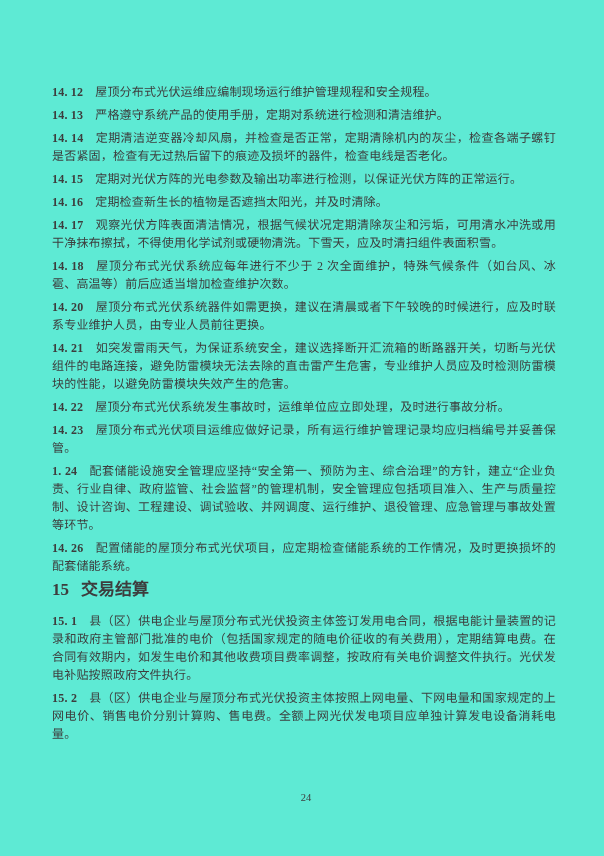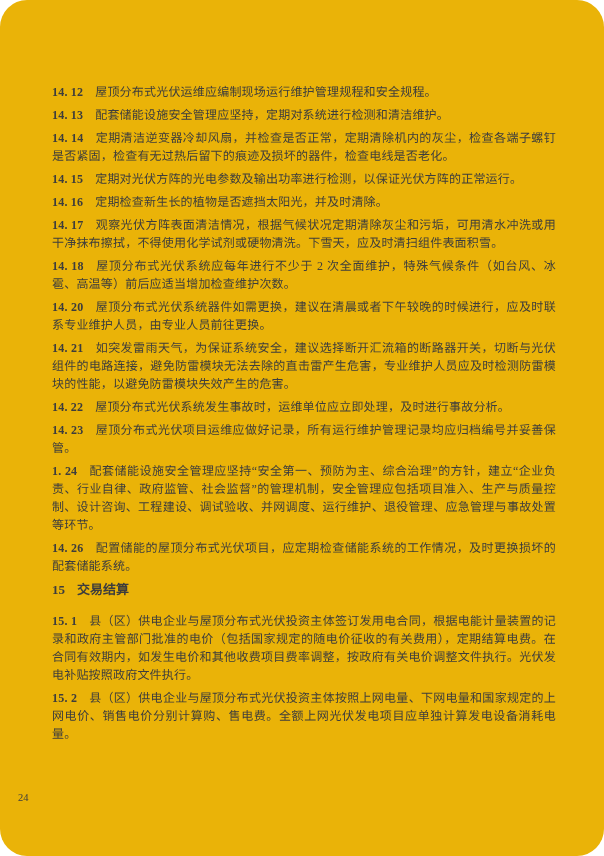--- a/index.html
+++ b/index.html
@@ -11,67 +11,66 @@
     width: 604px;
     height: 856px;
     position: relative;
     overflow: hidden;
     font-family: "Liberation Serif", "DejaVu Serif", serif;
   }
   .page {
     box-sizing: border-box;
     width: 604px;
     height: 856px;
-    background: #eab308;
+    background: #5eead4;
     padding: 83px 48px 0 52px;
     position: relative;
-    border-radius: 27px;
   }
   .clause {
     margin: 0 0 5px 0;
     font-size: 12px;
     line-height: 18px;
     color: #3d3d3d;
     text-align: justify;
     letter-spacing: 0.2px;
   }
   .clause .num {
     font-weight: bold;
     margin-right: 12px;
     white-space: nowrap;
   }
   .section-heading {
     margin: 6px 0 13px 0;
-    font-size: 13px;
+    font-size: 17px;
     line-height: 18px;
     color: #3d3d3d;
     font-weight: bold;
   }
   .section-heading .num {
     margin-right: 12px;
     white-space: nowrap;
   }
   .page-number {
     position: absolute;
     top: 792px;
-    left: 18px;
+    left: 8px;
     right: 0;
-    text-align: left;
+    text-align: center;
     font-size: 10.5px;
     color: #3d3d3d;
   }
 </style>
 </head>
 <body>
 
 <div class="page">
 
   <p class="clause"><span class="num">14. 12</span><span>屋顶分布式光伏运维应编制现场运行维护管理规程和安全规程。</span></p>
 
-  <p class="clause"><span class="num">14. 13</span><span>配套储能设施安全管理应坚持，定期对系统进行检测和清洁维护。</span></p>
+  <p class="clause"><span class="num">14. 13</span><span>严格遵守系统产品的使用手册，定期对系统进行检测和清洁维护。</span></p>
 
   <p class="clause"><span class="num">14. 14</span><span>定期清洁逆变器冷却风扇，并检查是否正常，定期清除机内的灰尘，检查各端子螺钉是否紧固，检查有无过热后留下的痕迹及损坏的器件，检查电线是否老化。</span></p>
 
   <p class="clause"><span class="num">14. 15</span><span>定期对光伏方阵的光电参数及输出功率进行检测，以保证光伏方阵的正常运行。</span></p>
 
   <p class="clause"><span class="num">14. 16</span><span>定期检查新生长的植物是否遮挡太阳光，并及时清除。</span></p>
 
   <p class="clause"><span class="num">14. 17</span><span>观察光伏方阵表面清洁情况，根据气候状况定期清除灰尘和污垢，可用清水冲洗或用干净抹布擦拭，不得使用化学试剂或硬物清洗。下雪天，应及时清扫组件表面积雪。</span></p>
 
   <p class="clause"><span class="num">14. 18</span><span>屋顶分布式光伏系统应每年进行不少于 2 次全面维护，特殊气候条件（如台风、冰雹、高温等）前后应适当增加检查维护次数。</span></p>

